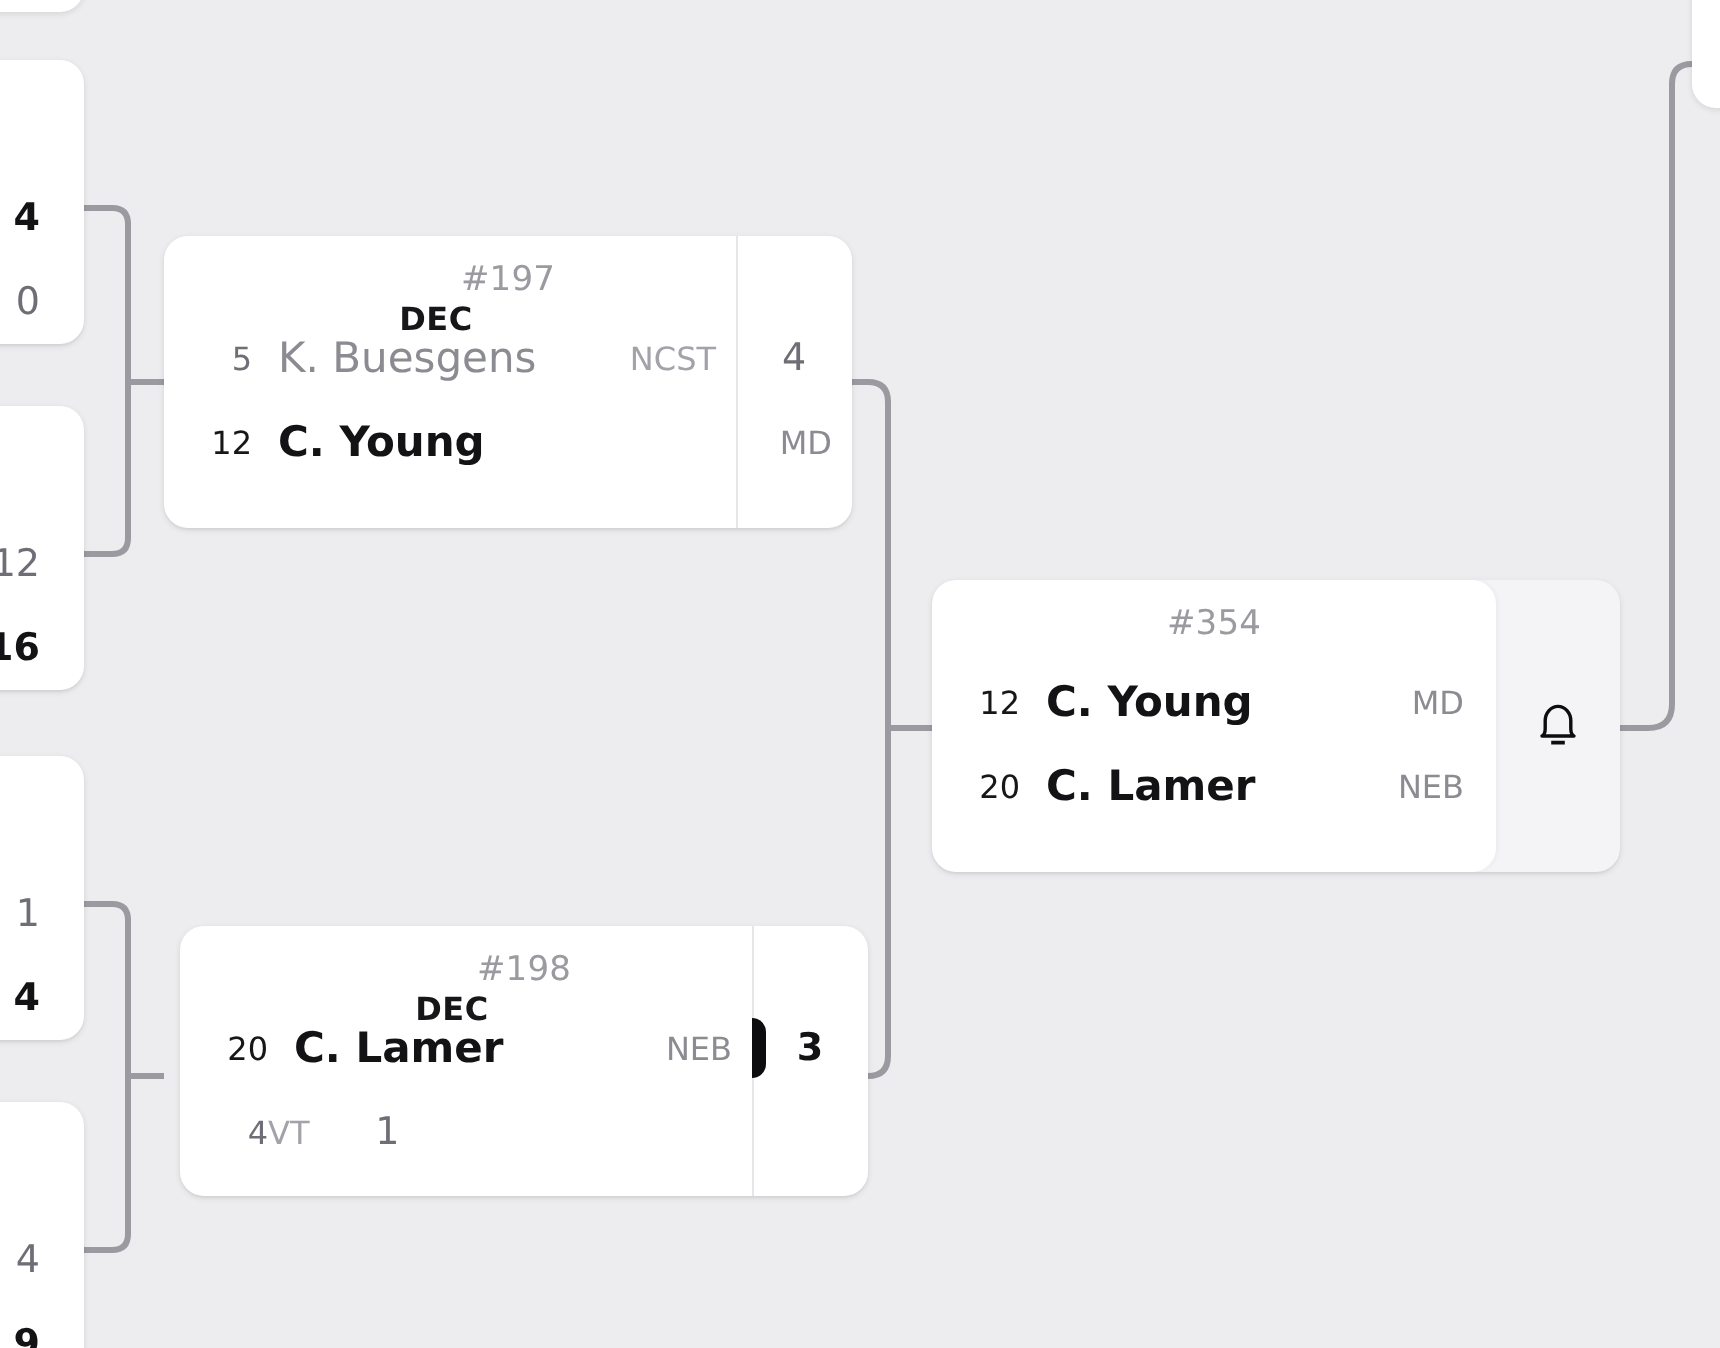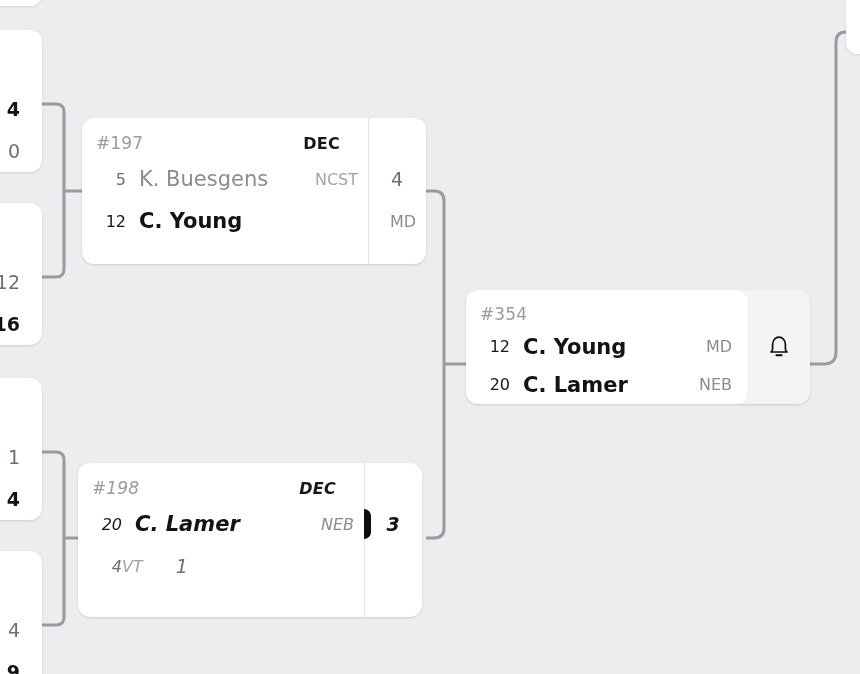--- a/index.html
+++ b/index.html
@@ -52,20 +52,21 @@
     flex-direction: column;
   }
 
   
   .card-header {
     display: flex;
     align-items: center;
     justify-content: space-between;
     padding: 12px 14px 2px 14px;
     height: 40px;
+    flex-direction: column;
   }
 
   .match-id {
     font-size: 17px;
     color: #9a9aa0;
     letter-spacing: 0.1px;
   }
 
   .match-status {
     font-size: 16px;
@@ -294,21 +295,21 @@
       </div>
 
       <div class="competitor-row winner">
         <span class="seed">12</span>
         <span class="competitor-name">C. Young</span>
         <span class="team">MD</span>
       </div>
     </div>
   </div>
 
-  <div class="match-card" style="left:78px; top:463px; width:344px; height:154px;font-style:italic;">
+  <div class="match-card" style="left:90px; top:463px; width:344px; height:135px;">
     <div class="card-body">
       <div class="score-divider" style="left:286px;"></div>
 
       <div class="card-header">
         <span class="match-id">#198</span>
         <span class="match-status" style="margin-right:72px;">DEC</span>
       </div>
 
       <div class="competitor-row winner">
         <span class="seed">20</span>
@@ -318,21 +319,21 @@
       </div>
 
       <div class="competitor-row">
         <span class="seed">4</span>
         <span class="team">VT</span>
         <span class="score-cell">1</span>
       </div>
     </div>
   </div>
 
-  <div class="match-card card-scheduled" style="left:466px; top:290px; width:344px; height:114px;">
+  <div class="match-card card-scheduled" style="left:466px; top:290px; width:344px; height:146px;">
 
     <div class="card-main" style="width:282px;">
       <div class="card-header">
         <span class="match-id">#354</span>
         <span class="match-status"></span>
       </div>
 
       <div class="competitor-row">
         <span class="seed">12</span>
         <span class="competitor-name">C. Young</span>

